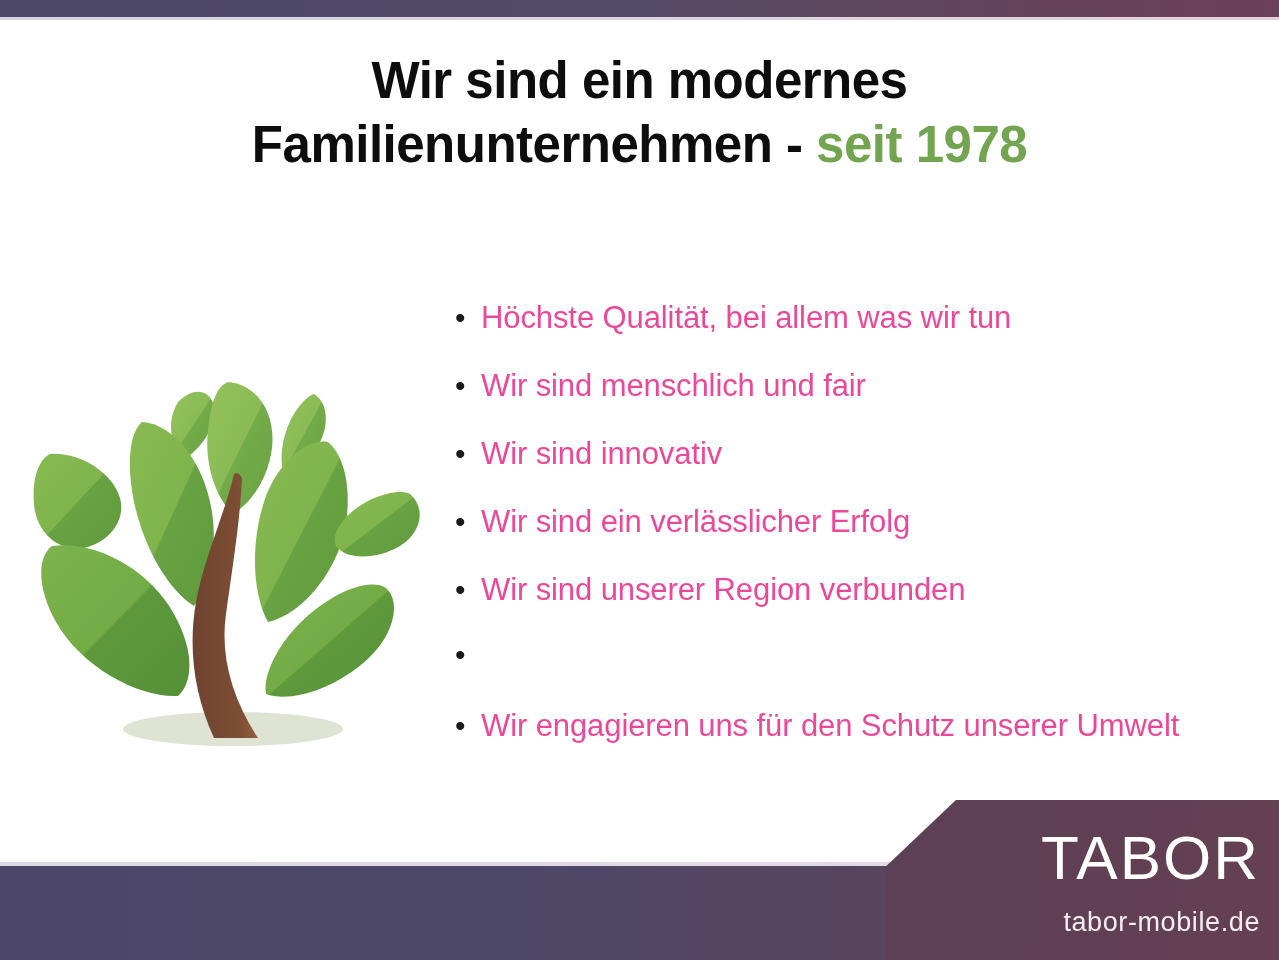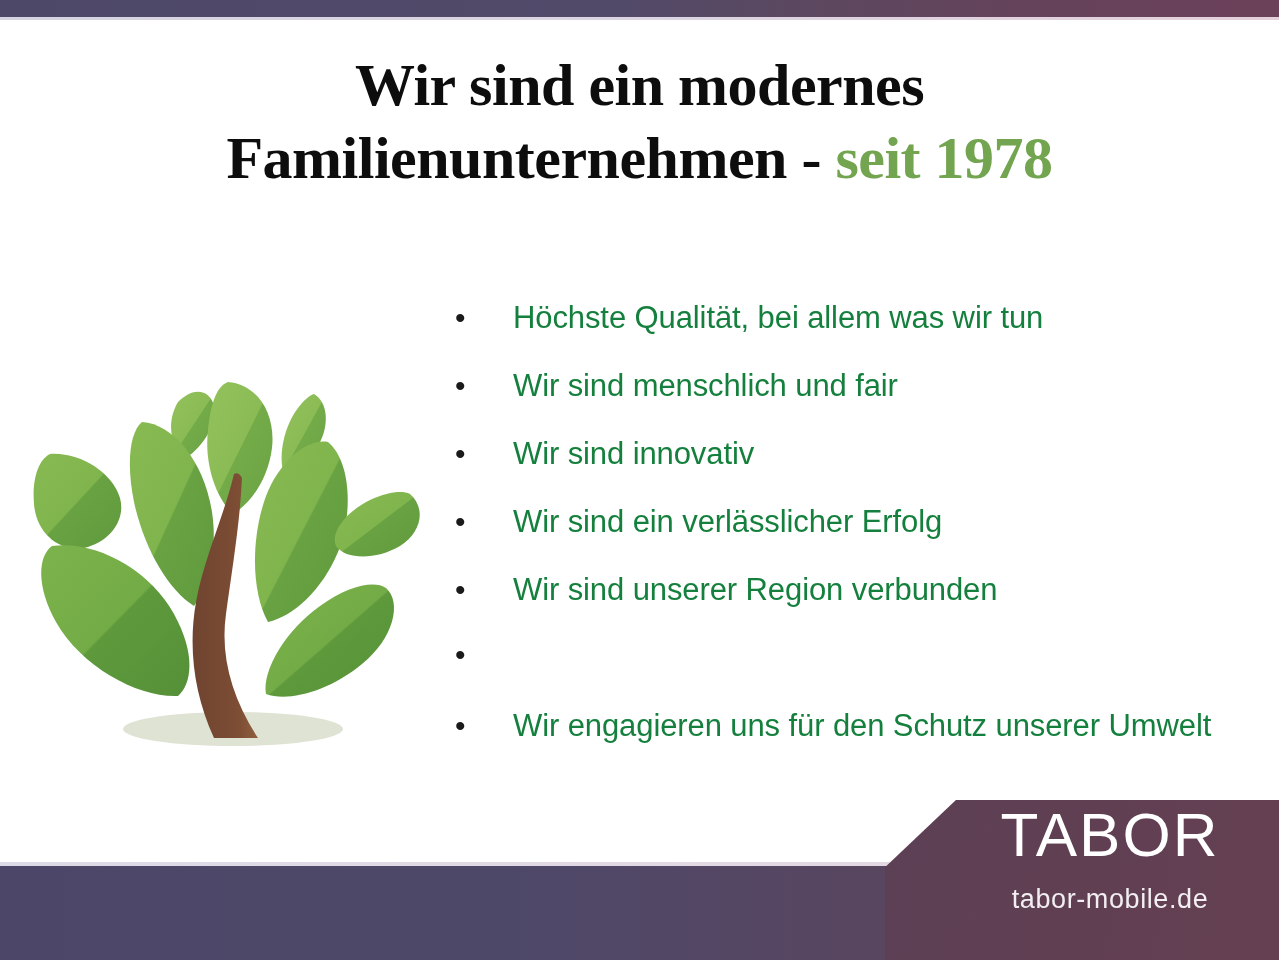--- a/index.html
+++ b/index.html
@@ -42,25 +42,24 @@
     left: 0;
     top: 56px;
     width: 1279px;
     text-align: center;
     line-height: 0.98;
     letter-spacing: -0.5px;
   }
   .heading .line {
     display: block;
     font-weight: 700;
-    font-size: 60px;
+    font-size: 51px;
     font-stretch: condensed;
     color: #0d0d0d;
     white-space: nowrap;
-    font-family: Liberation Serif, serif;
   }
   .heading .line2 { margin-top: 14px; }
   .heading .accent { color: #73a44f; }
 
   
   .tree-wrap {
     position: absolute;
     left: 18px;
     top: 326px;
     width: 424px;
@@ -83,24 +82,23 @@
   .bullet-dot {
     width: 26px;
     flex: 0 0 26px;
     font-size: 30px;
     line-height: 1;
     color: #1a1a1a;
     text-align: left;
   }
   .bullet-text {
     font-size: 31px;
-    color: #15803d;
+    color: #ec4899;
     white-space: nowrap;
     letter-spacing: -0.1px;
-    margin-left: 32px;
   }
 
   
   .bottom-hairline {
     position: absolute;
     left: 0; top: 862px;
     width: 1279px; height: 4px;
     background: linear-gradient(90deg, #d4d1e0 0%, #dbd0de 60%, #e2cbd6 100%);
     opacity: .8;
   }
@@ -122,23 +120,23 @@
     background: linear-gradient(100deg, #5c4055 0%, #603f52 45%, #654052 100%);
     clip-path: polygon(72px 160px, 953px 160px, 953px 0px, 0px 0px);
     
   }
   .logo-plate {
     clip-path: polygon(0 100%, 100% 100%, 100% 0, 18% 0, 0 42%);
   }
   .logo-text {
     position: absolute;
     left: 960px;
-    top: 804px;
+    top: 827px;
     width: 300px;
-    text-align: center;
+    text-align: right;
   }
   .logo-word {
     display: block;
     color: #ffffff;
     font-size: 62px;
     font-weight: 300;
     letter-spacing: 2px;
     line-height: 1;
   }
   .logo-url {

